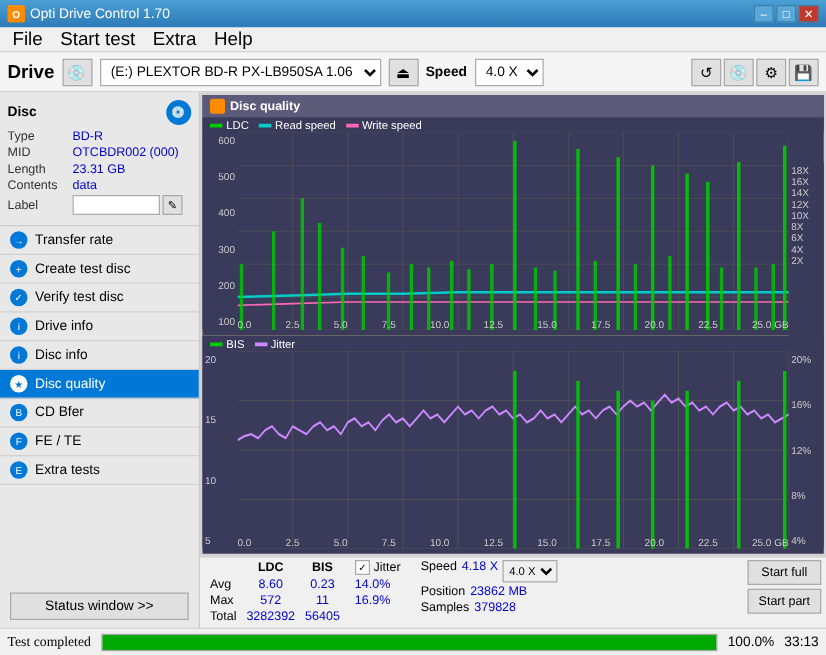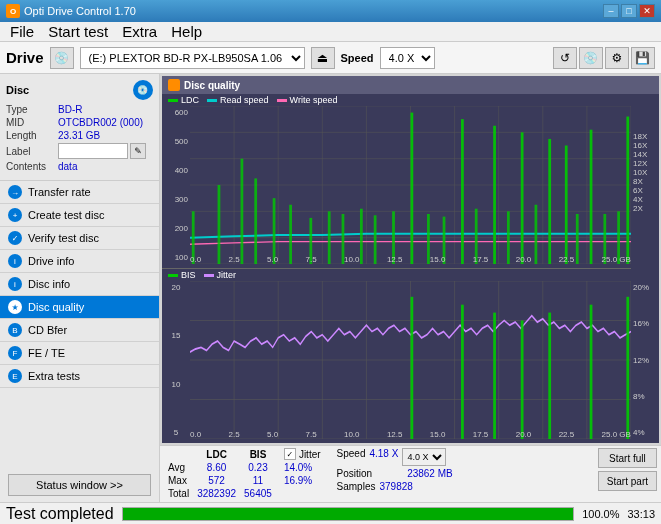--- a/index.html
+++ b/index.html
@@ -61,21 +61,21 @@
     
     .stats-bar { background: #f0f0f0; border-top: 1px solid #ccc; padding: 2px 4px; display: flex; gap: 8px; align-items: flex-start; }
     .stats-table { font-size: 10px; border-collapse: collapse; }
     .stats-table td { padding: 1px 4px; }
     .stats-table .header { font-weight: bold; text-align: center; }
     .stats-table .val-blue { color: #0000cc; text-align: center; }
     .action-btn { height: 20px; background: #e0e0e0; border: 1px solid #aaa; padding: 0 8px; font-size: 10px; cursor: pointer; white-space: nowrap; }
 
     
     .statusbar { background: #f0f0f0; border-top: 1px solid #ccc; height: 22px; display: flex; align-items: center; padding: 0 6px; gap: 8px; }
-    .status-text { font-size: 16px; }
+    .status-text { font-size: 11px; font-family: Liberation Serif, serif; }
     .progress-bar { flex: 1; height: 14px; background: #e0e0e0; border: 1px solid #aaa; position: relative; }
     .progress-fill { height: 100%; background: #00aa00; }
     .time-text { font-size: 11px; }
 
     
     svg { width: 100%; height: 100%; }
   </style>
 </head>
 <body>
 
@@ -133,27 +133,27 @@
       </div>
       <div class="disc-row">
         <span class="disc-row-label">MID</span>
         <span class="disc-row-value blue">OTCBDR002 (000)</span>
       </div>
       <div class="disc-row">
         <span class="disc-row-label">Length</span>
         <span class="disc-row-value blue">23.31 GB</span>
       </div>
       <div class="disc-row">
+        <span class="disc-row-label">Contents</span>
+        <span class="disc-row-value blue">data</span>
+      </div>
+      <div class="disc-row">
         <span class="disc-row-label">Label</span>
         <input class="label-input" type="text" style="">
         <div class="label-btn">✎</div>
-      </div>
-      <div class="disc-row">
-        <span class="disc-row-label">Contents</span>
-        <span class="disc-row-value blue">data</span>
       </div>
     </div>
 
     <div class="nav-item">
       <div class="nav-icon blue" style="background:#0078d7;color:white;">→</div>
       <span>Transfer rate</span>
     </div>
     <div class="nav-item">
       <div class="nav-icon blue" style="background:#0078d7;color:white;">+</div>
       <span>Create test disc</span>
@@ -322,21 +322,21 @@
               <div style="width:10px;height:3px;background:#00cc00;"></div>
               <span>BIS</span>
             </div>
             <div class="legend-item">
               <div style="width:10px;height:3px;background:#cc88ff;"></div>
               <span>Jitter</span>
             </div>
           </div>
           <div style="position:relative;height:calc(100% - 16px);display:flex;">
 
-            <div style="width:28px;height:100%;display:flex;flex-direction:column;justify-content:space-between;align-items:center;padding:2px 2px;font-size:8px;color:#ccc;background:#3a3a5a;">
+            <div style="width:28px;height:100%;display:flex;flex-direction:column;justify-content:space-between;align-items:flex-start;padding:2px 2px;font-size:8px;color:#ccc;background:#3a3a5a;">
               <span>20</span>
               <span>15</span>
               <span>10</span>
               <span>5</span>
             </div>
             <div style="flex:1;position:relative;background:#3a3a5a;">
               <svg viewBox="0 0 480 100" preserveAspectRatio="none">
 
                 <line x1="0" y1="0" x2="480" y2="0" stroke="#555" stroke-width="0.5"></line>
                 <line x1="0" y1="25" x2="480" y2="25" stroke="#555" stroke-width="0.5"></line>
@@ -434,21 +434,21 @@
       <div style="display:flex;flex-direction:column;gap:2px;font-size:10px;margin-left:8px;">
         <div style="display:flex;gap:4px;">
           <span>Speed</span>
           <span style="color:#0000cc;">4.18 X</span>
           <select style="height:18px;font-size:9px;border:1px solid #aaa;">
             <option>4.0 X</option>
           </select>
         </div>
         <div style="display:flex;gap:4px;">
           <span>Position</span>
-          <span style="color:#0000cc;margin-left:31px;">23862 MB</span>
+          <span style="color:#0000cc;">23862 MB</span>
         </div>
         <div style="display:flex;gap:4px;">
           <span>Samples</span>
           <span style="color:#0000cc;">379828</span>
         </div>
       </div>
 
       <div style="display:flex;flex-direction:column;gap:3px;margin-left:auto;">
         <button class="action-btn">Start full</button>
         <button class="action-btn">Start part</button>

